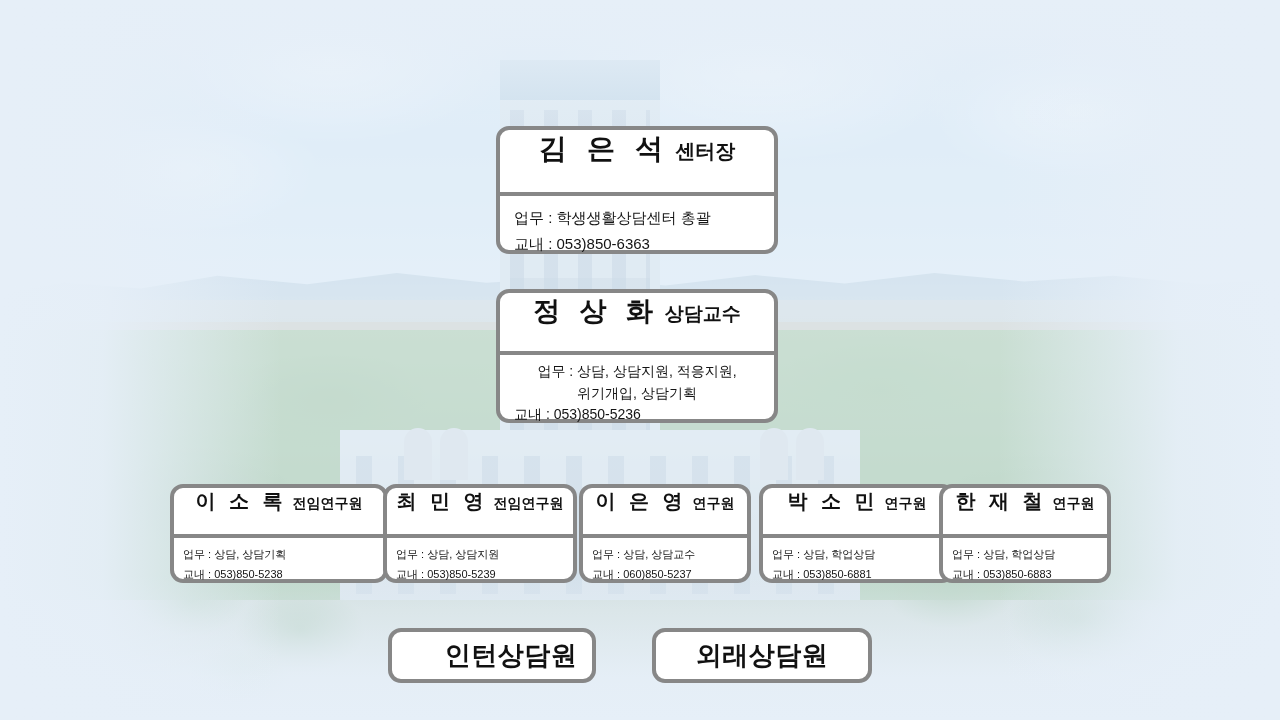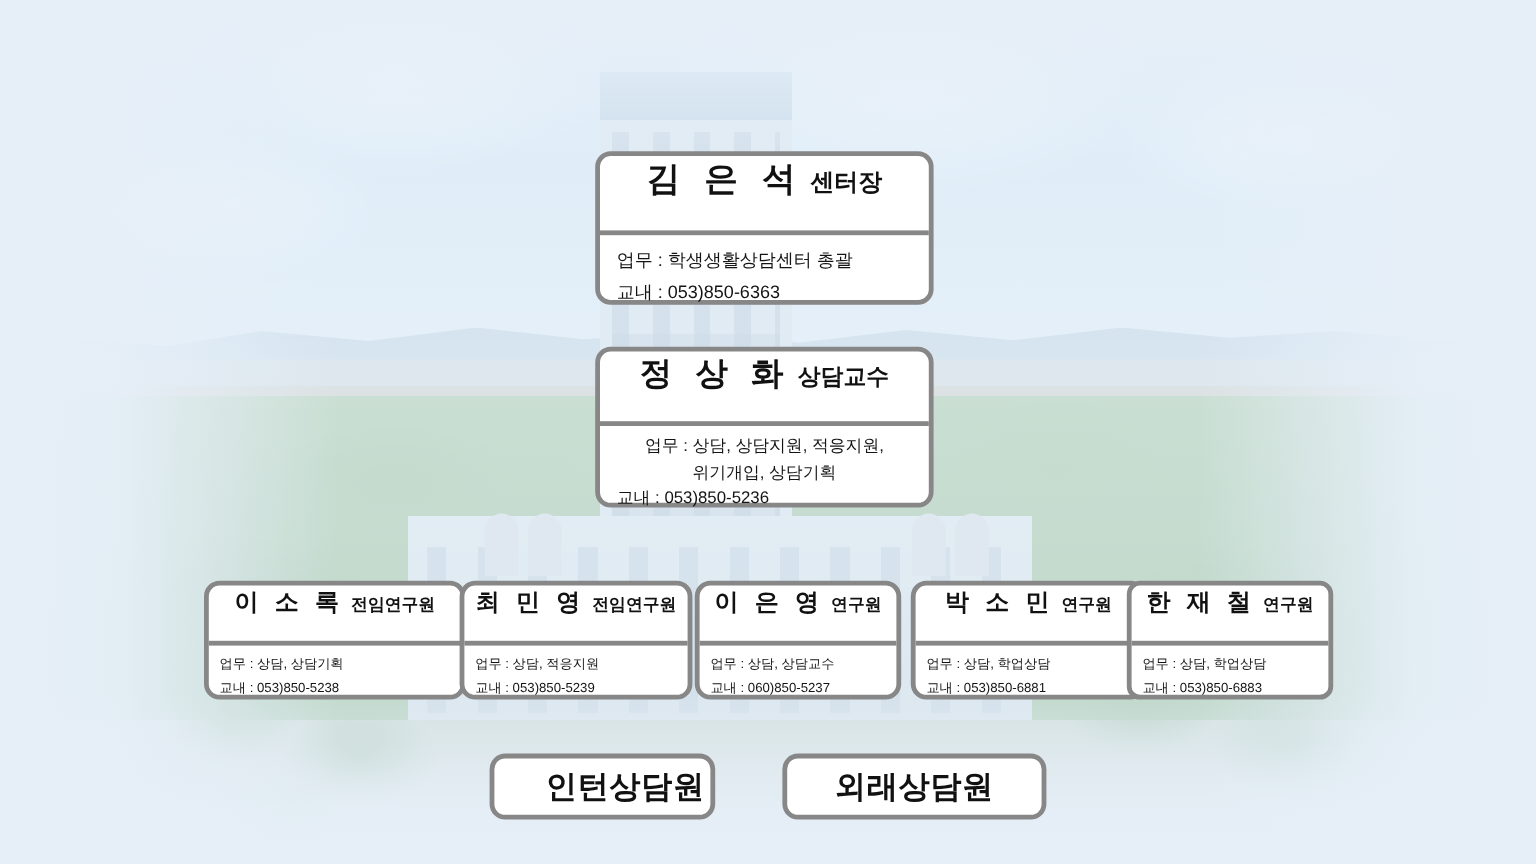--- a/index.html
+++ b/index.html
@@ -186,34 +186,34 @@
   
   .researcher { top: 484px; height: 99px; }
   .researcher .node-name { height: 46px; }
   .researcher .person { font-size: 20px; letter-spacing: .2em; }
   .researcher .role   { font-size: 14px; }
   .researcher .node-body { padding: 6px 0 0 9px; font-size: 11px; line-height: 1.85; }
   #node-res-0 { left: 170px;  width: 218px; }
   #node-res-1 { left: 359px;  width: 194px; margin-left: 24px; }
   #node-res-2 { left: 579px;  width: 172px; }
   #node-res-3 { left: 759px;  width: 196px; }
-  #node-res-4 { left: 939px;  width: 172px; border-radius: 11px; }
+  #node-res-4 { left: 939px;  width: 172px; }
 
   
   .pool {
     top: 628px;
     height: 55px;
     display: flex;
     align-items: center;
     justify-content: center;
     font-size: 26px;
     font-weight: 700;
     letter-spacing: .02em;
   }
-  #node-pool-0 { left: 408px; width: 188px; padding-left: 38px; }
+  #node-pool-0 { left: 388px; width: 208px; padding-left: 38px; }
   #node-pool-1 { left: 652px; width: 220px; }
 </style>
 </head>
 <body>
 
 <div id="stage">
 
   <div class="photo">
     <div class="ph-sky"></div>
     <div class="ph-mtn"></div>
@@ -277,21 +277,21 @@
     </div>
   </div>
 
   <div class="node researcher" id="node-res-1">
     <div class="node-name">
       <span class="person">최 민 영</span>
       <span class="role">전임연구원</span>
     </div>
     <div class="divider"></div>
     <div class="node-body">
-      <div>업무 : 상담, 적응지원</div>
+      <div>업무 : 상담, 상담지원</div>
       <div>교내 : 053)850-5239</div>
     </div>
   </div>
 
   <div class="node researcher" id="node-res-2">
     <div class="node-name">
       <span class="person">이 은 영</span>
       <span class="role">연구원</span>
     </div>
     <div class="divider"></div>

